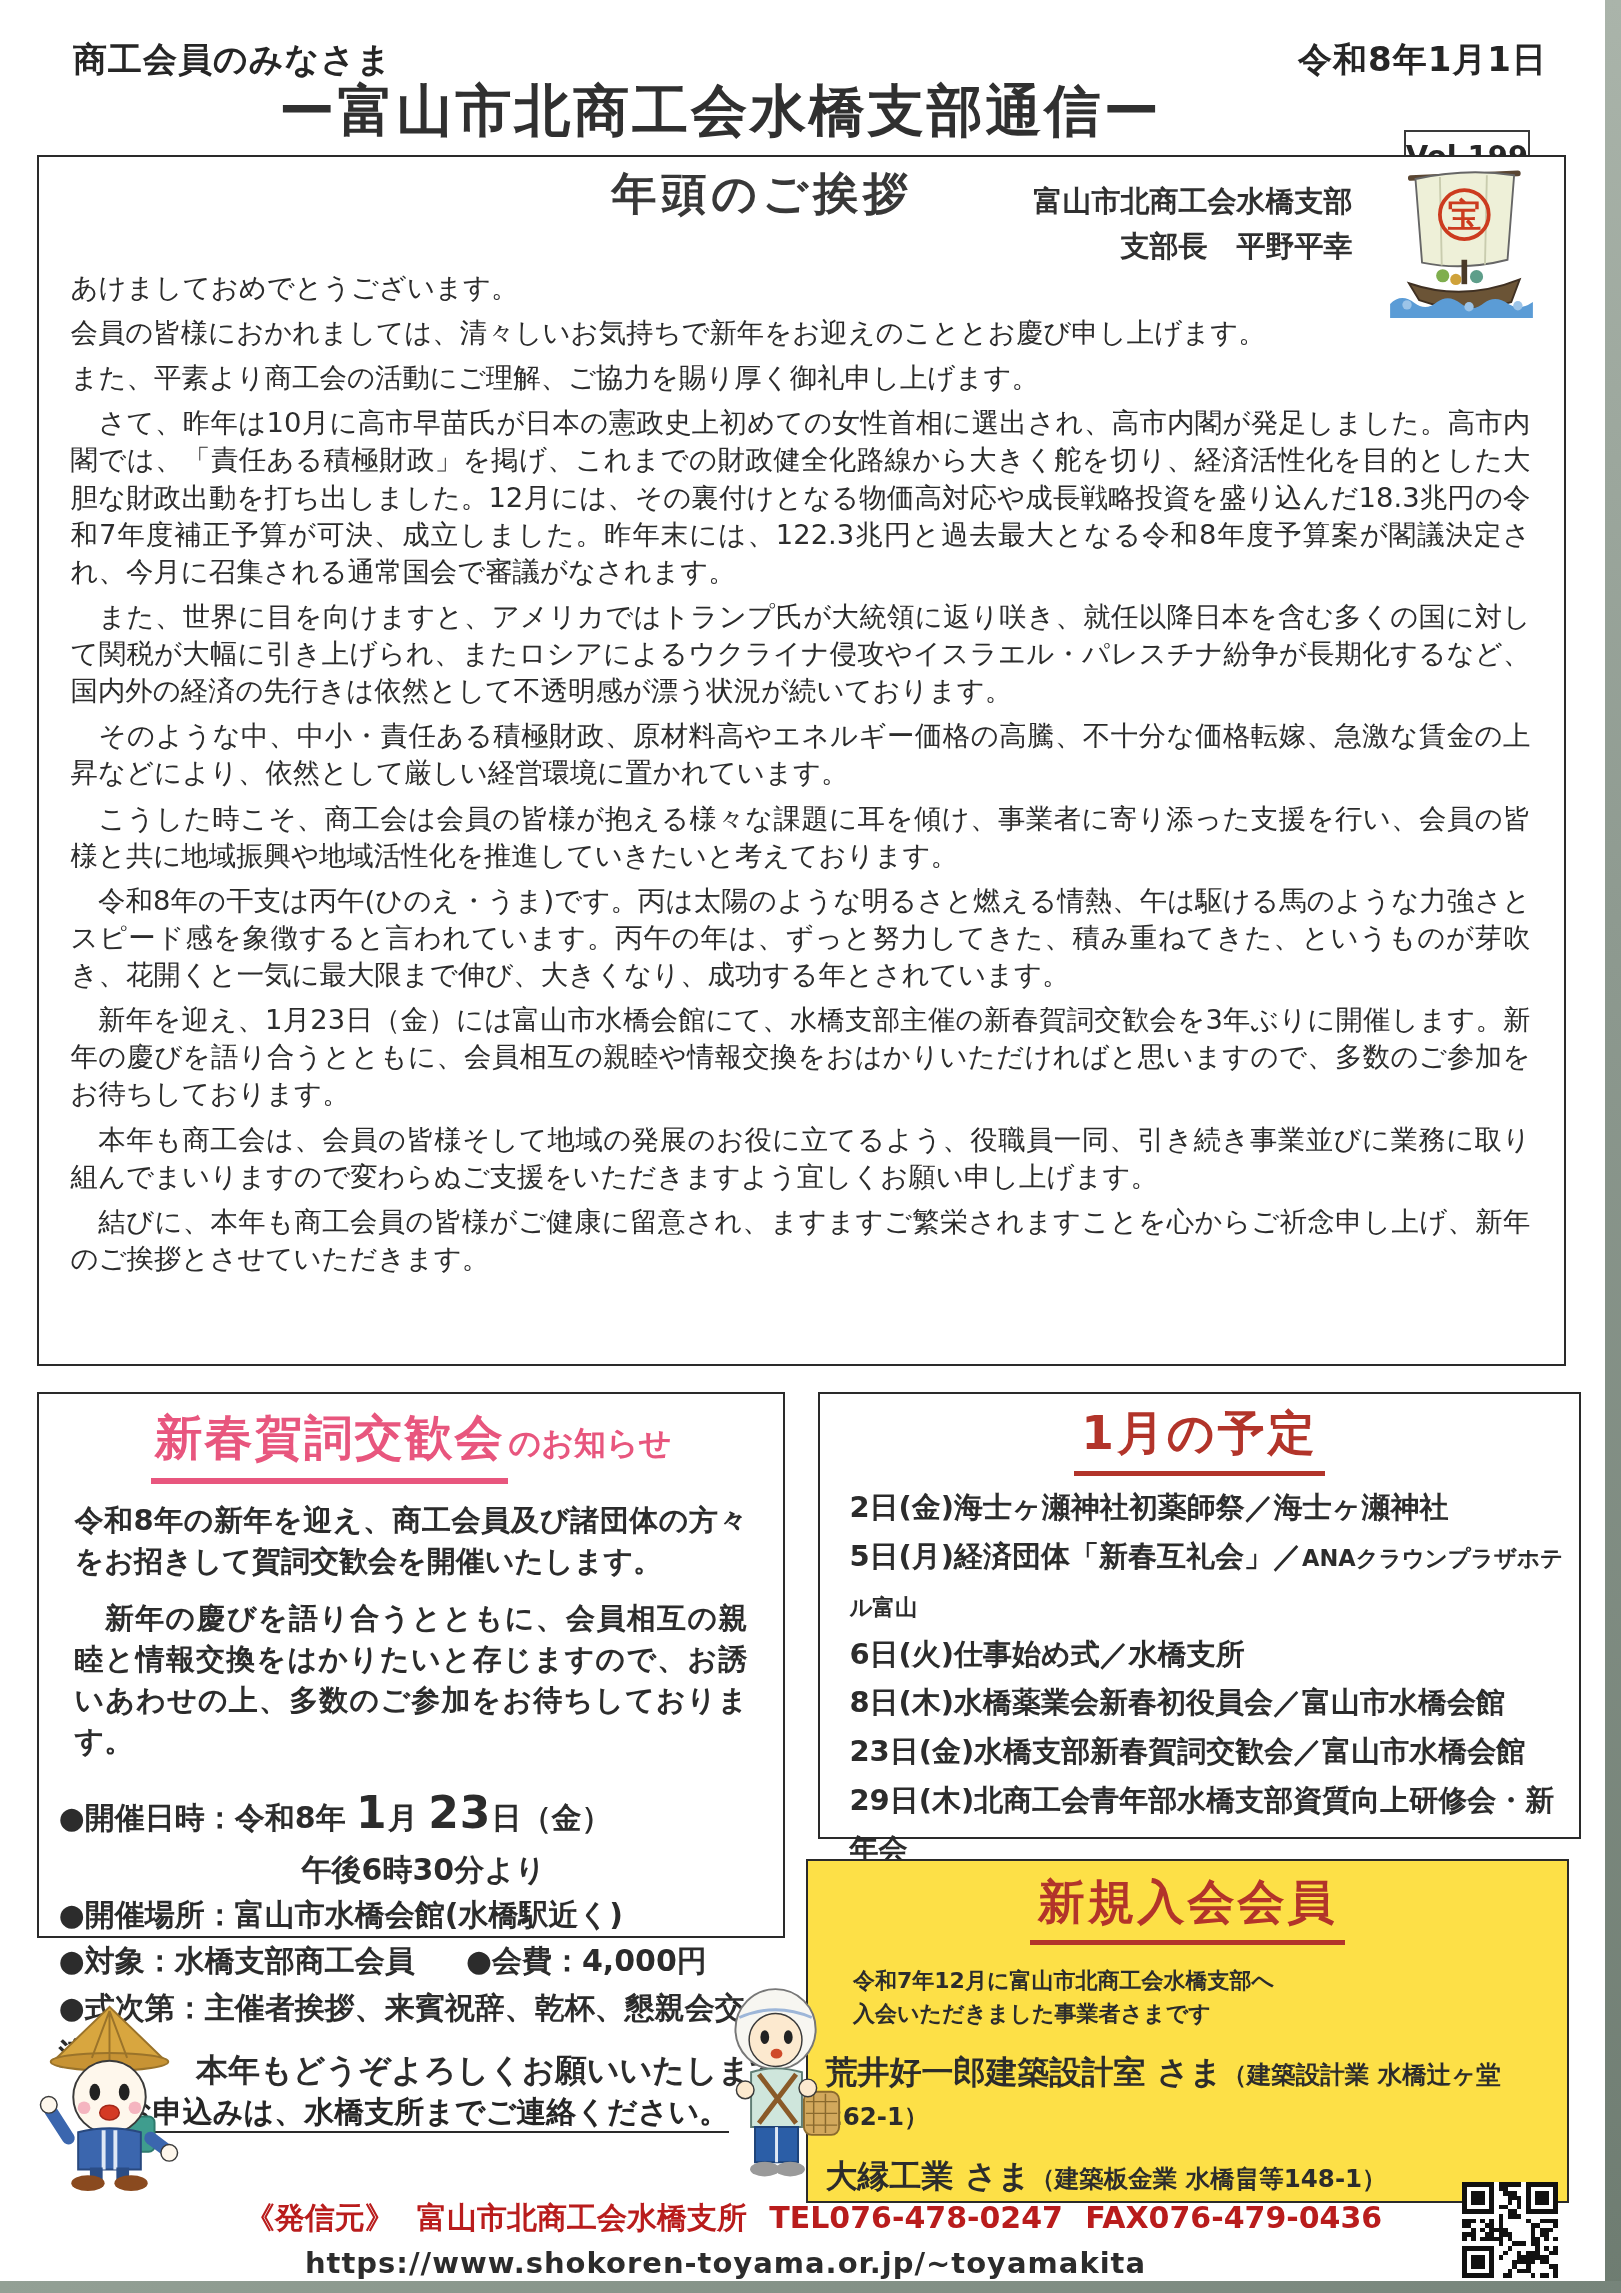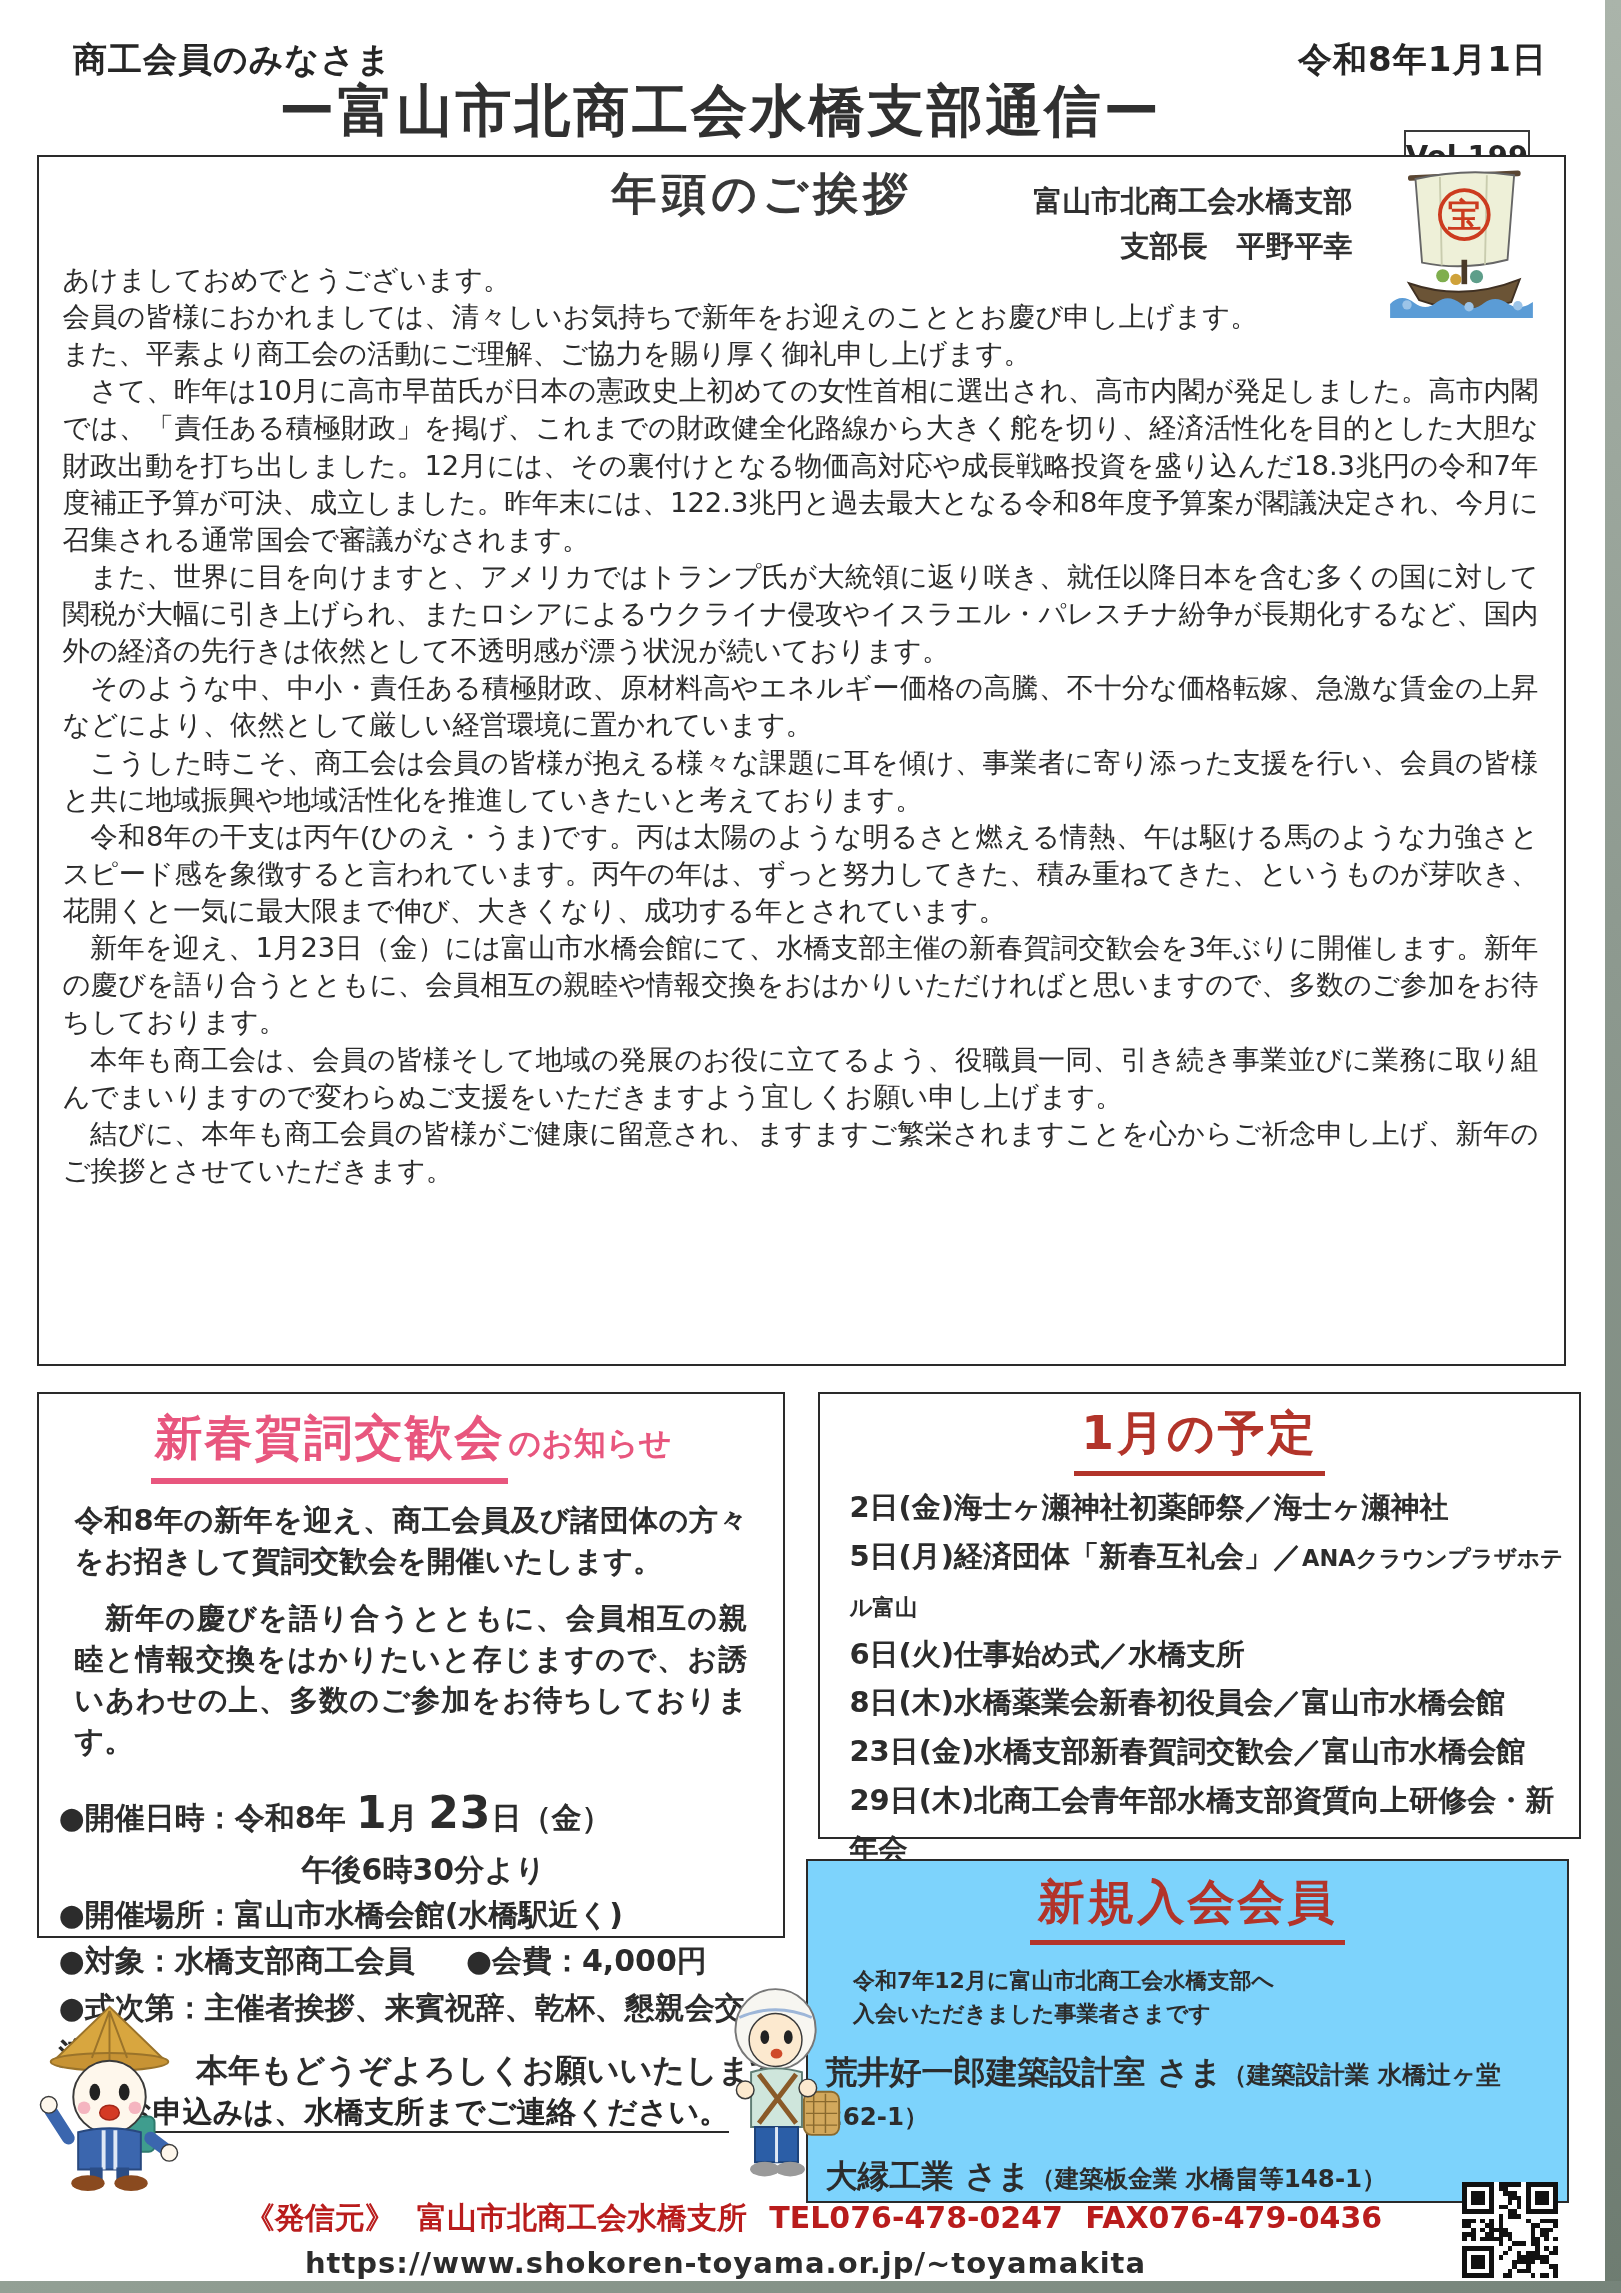--- a/index.html
+++ b/index.html
@@ -22,21 +22,21 @@
     display:flex;align-items:center;justify-content:center;font-size:29px;font-weight:600;background:#fff;}
   
   .greeting-box{left:37px;top:155px;width:1529px;height:1211px;border:2.9px solid #2a2a2a;
     box-sizing:border-box;padding:5.9px 25.5px 0 23.5px;background:#fff;}
   .greet-head{position:relative;height:147px;}
   .greet-title{position:absolute;left:549px;top:1px;font-size:45px;font-weight:700;letter-spacing:4.9px;color:#383838;}
   .greet-names{position:absolute;right:186px;top:15.7px;text-align:right;font-size:29px;font-weight:600;line-height:1.55;color:#303030;}
   .boat{position:absolute;right:0px;top:0px;width:155px;height:155px;}
   .greet-body{margin-top:-49px;font-size:27.4px;font-weight:500;line-height:1.355;
     text-align:justify;color:#2c2c2c;}
-  .greet-body p{margin:0;}
+  .greet-body p{margin:8px;}
   
   .event-box{left:37px;top:1392px;width:748px;height:546px;border:2.9px solid #2a2a2a;
     box-sizing:border-box;padding:11.8px 19.6px 0 19.6px;background:#fff;}
   .event-head{text-align:center;margin-bottom:9.8px;}
   .event-head .big{display:inline-block;font-size:48px;font-weight:700;color:#e8567e;
     border-bottom:6.9px solid #e8567e;padding:0 3.9px 7.8px 3.9px;letter-spacing:2px;}
   .event-head .suf{font-size:32px;font-weight:700;color:#e8567e;}
   .event-p{font-size:29px;font-weight:700;line-height:1.42;text-align:justify;color:#2c2c2c;margin:16px;}
   .event-items{margin-top:9.8px;font-size:30px;font-weight:600;color:#2c2c2c;}
   .ev-line{line-height:1.55;}
@@ -50,21 +50,21 @@
     box-sizing:border-box;padding:7.8px 15.7px 0 15.7px;background:#fff;}
   .red-head{text-align:center;margin-bottom:7.8px;}
   .red-head span{display:inline-block;font-size:47px;font-weight:700;color:#b2342a;
     border-bottom:5.9px solid #b2342a;padding:0 7.8px 5.9px 7.8px;letter-spacing:2.9px;}
   .sched-item{font-size:29px;font-weight:600;line-height:1.68;color:#2c2c2c;padding-left:13.7px;}
   .sched-item .small{font-size:22.5px;}
   .sched-item2{text-align:right;padding-right:39px;line-height:1.4;}
   .ad-notice{margin-top:11.8px;text-align:center;font-size:29px;font-weight:700;color:#cf2417;}
   
   .members-box{left:806px;top:1859px;width:763px;height:344px;border:2.9px solid #2a2a2a;
-    box-sizing:border-box;padding:9.8px 17.6px 0 17.6px;background:#7dd3fc;}
+    box-sizing:border-box;padding:9.8px 17.6px 0 17.6px;background:#fde047;}
   .members-intro{font-size:22px;font-weight:700;line-height:1.5;color:#2c2c2c;padding-left:27.4px;margin-top:19px;}
   .member-line{margin-top:21.6px;font-size:32px;font-weight:700;color:#2c2c2c;}
   .member-line .detail{font-size:24.5px;font-weight:600;}
   
   .mascot-left{left:35px;top:2001px;width:149px;height:190px;}
   .mascot-right{left:710px;top:1978px;width:135px;height:214px;}
   .mascot-greet{left:196px;top:2049px;font-size:32px;font-weight:700;color:#2c2c2c;}
   
   .footer-line1{left:59px;top:2198px;width:1509px;text-align:center;font-size:30px;font-weight:600;color:#b91c1c;}
   .footer-line1 span{margin:0 5.9px;}

